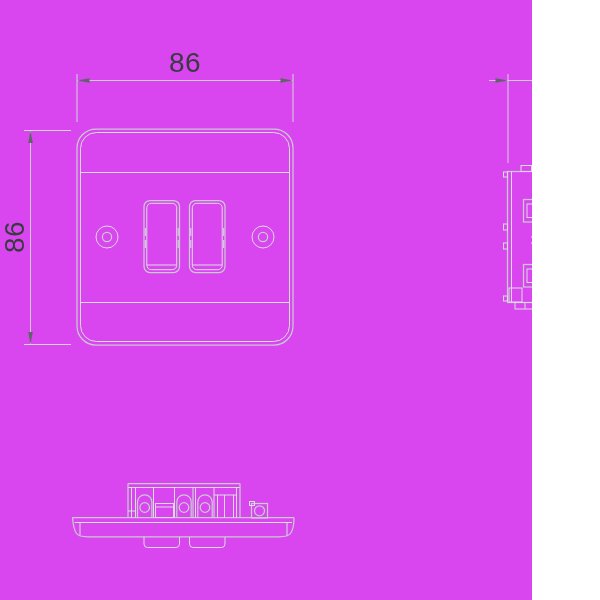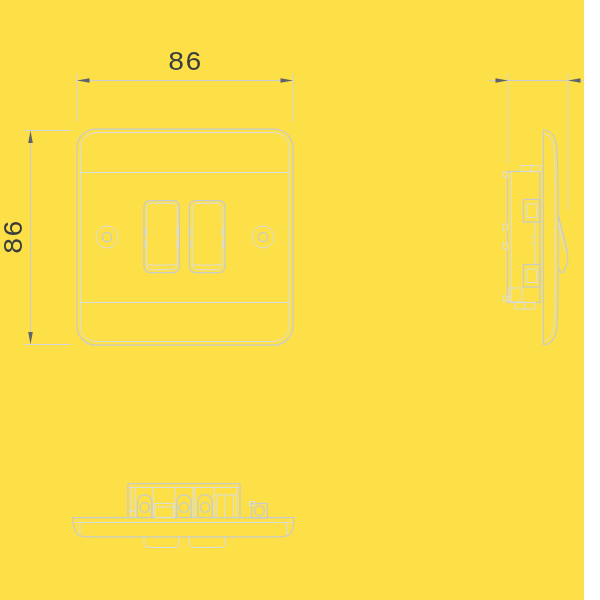--- a/index.html
+++ b/index.html
@@ -1,20 +1,20 @@
 <!DOCTYPE html>
 <html><head>
 <meta charset="utf-8">
 <style>
   html,body{margin:0;padding:0;background:#ffffff;}
   .canvas{
     position:relative;
-    width:584px;height:600px;
-    background:#fde047;
-    font-family:Liberation Mono, monospace;
+    width:532px;height:600px;
+    background:#d946ef;
+    font-family:Liberation Sans, sans-serif;
     overflow:hidden;
   }
   .canvas svg{position:absolute;left:0;top:0;}
   .dim-label{
     position:absolute;
     width:100px;
     font-size:28px;
     line-height:30px;
     letter-spacing:.5px;
     color:#383c40;

